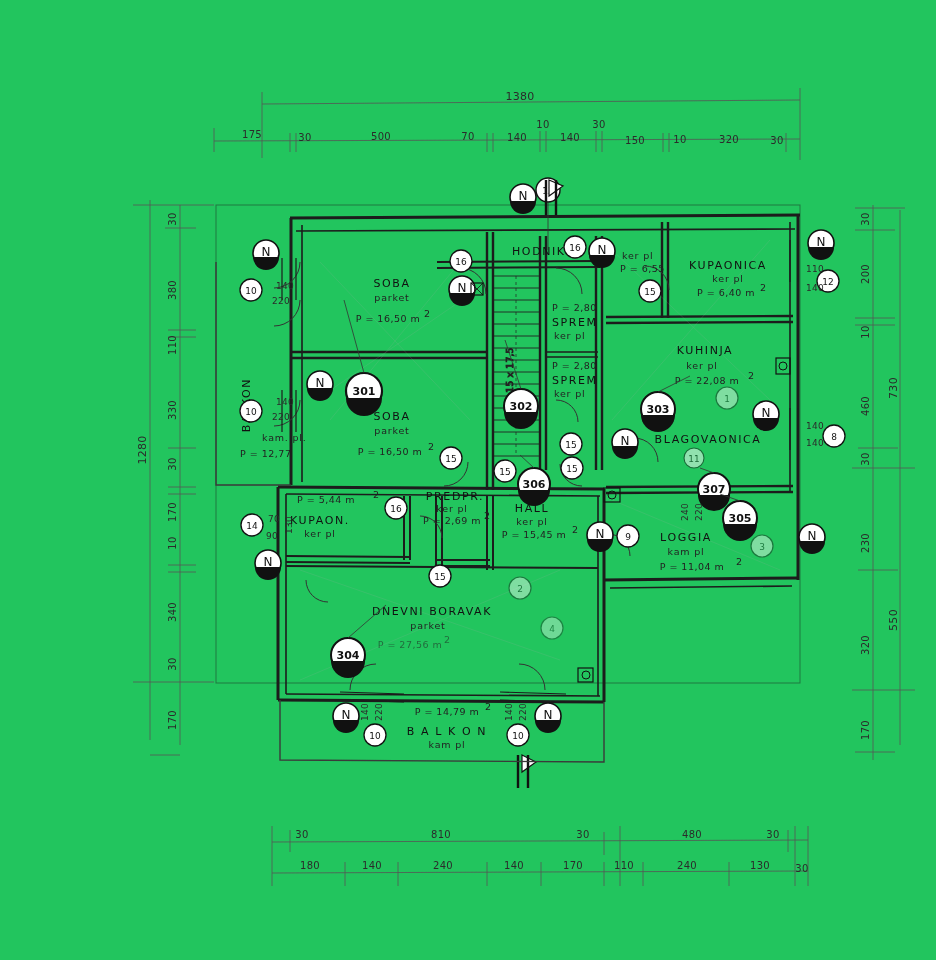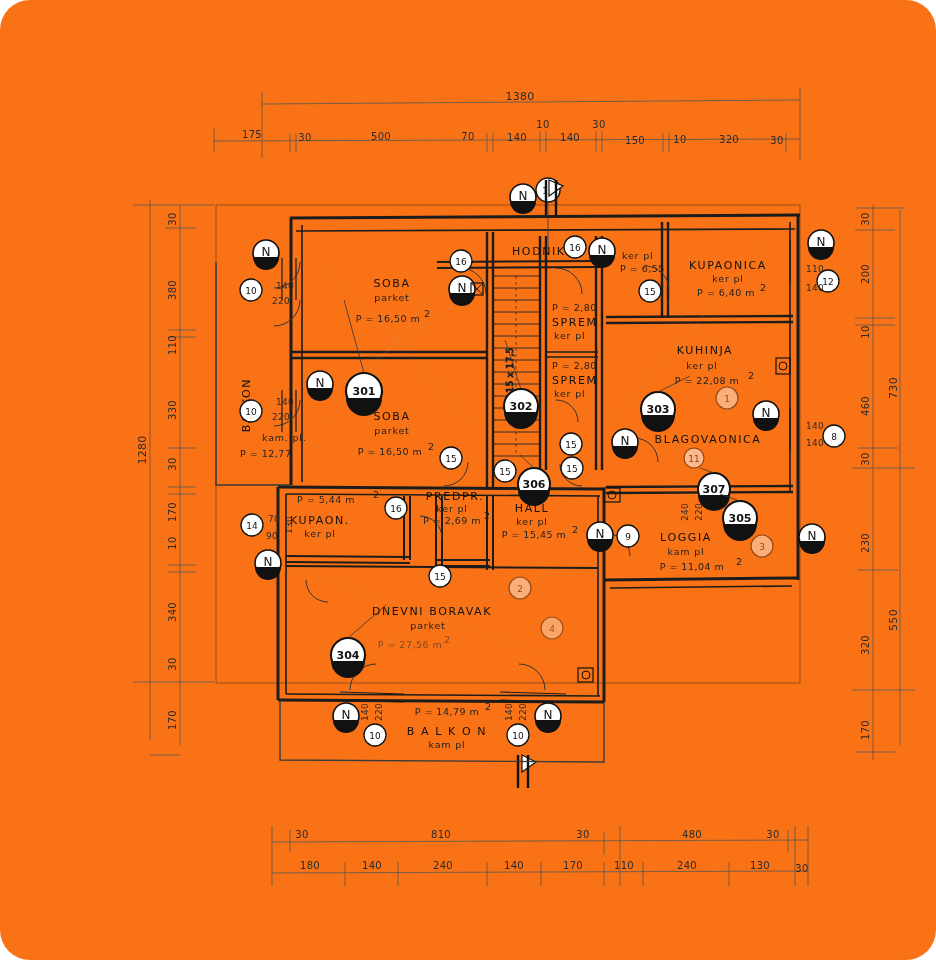--- a/index.html
+++ b/index.html
@@ -2,21 +2,21 @@
 <html><head>
 <meta charset="utf-8">
 <title>Floor Plan</title>
 <style>
   html,body{margin:0;padding:0;background:#ffffff;}
   body{
     width:936px;height:960px;overflow:hidden;position:relative;
     font-family:"DejaVu Sans","Liberation Sans",sans-serif;
     color:#1a1a1a;
   }
-  #sheet{position:absolute;inset:0;background:#f97316;border-radius:30px;}
+  #sheet{position:absolute;inset:0;background:#22c55e;}
   svg#plan{position:absolute;left:0;top:0;width:936px;height:960px;}
 
   .dimtxt{font-family:"DejaVu Sans","Liberation Sans",sans-serif;font-size:10px;fill:#2b2b2b;letter-spacing:.3px;}
   .dimtxt.sm{font-size:9px;}
   .dimtxt.lg{font-size:11px;}
   .roomname{font-family:"DejaVu Sans","Liberation Sans",sans-serif;font-size:11px;fill:#111;letter-spacing:1.6px;}
   .roomsub{font-family:"DejaVu Sans","Liberation Sans",sans-serif;font-size:9.5px;fill:#222;letter-spacing:.8px;}
   .roomarea{font-family:"DejaVu Sans","Liberation Sans",sans-serif;font-size:9.5px;fill:#222;letter-spacing:.5px;}
   .tagtxt{font-family:"DejaVu Sans","Liberation Sans",sans-serif;font-size:11px;fill:#111;font-weight:bold;}
   .tagtxt.small{font-size:9px;font-weight:normal;}

